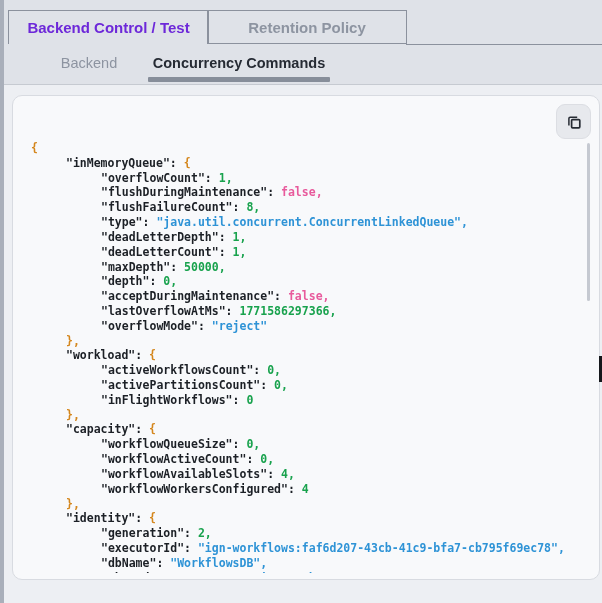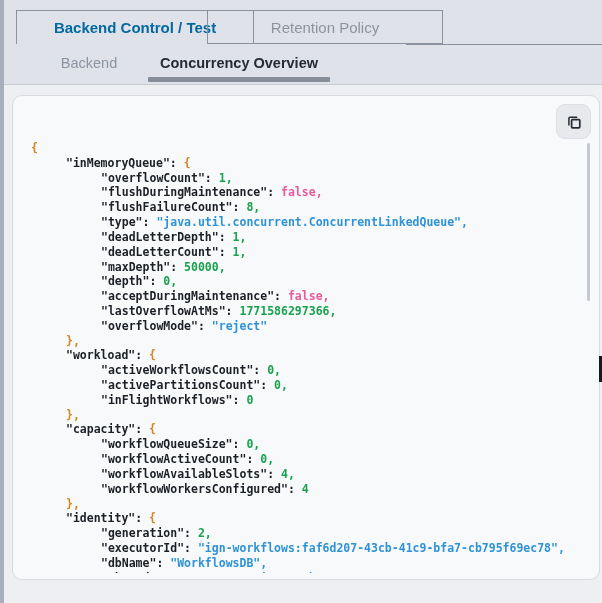--- a/index.html
+++ b/index.html
@@ -13,28 +13,28 @@
   .top-band{
     position:absolute;left:0;top:0;width:602px;height:85px;
     background:#dfe2e8;border-bottom:1px solid #c6cad1;box-sizing:border-box;
   }
   .tab{
     position:absolute;top:10px;height:34px;box-sizing:border-box;
     display:flex;align-items:center;justify-content:center;
     font-size:15px;cursor:pointer;
   }
   .tab-active{
-    left:16px;width:238px;
+    left:8px;width:201px;
     border-top:1px solid #8b919d;border-left:1px solid #8b919d;border-right:1px solid #8b919d;
-    color:#0369a1;font-weight:700;
+    color:#6d28d9;font-weight:700;
   }
   .tab-inactive{
-    left:207px;width:236px;
+    left:207px;width:200px;
     border:1px solid #8b919d;
-    color:#8d94a1;font-weight:400;
+    color:#8d94a1;font-weight:700;
   }
   .tabline-right{
     position:absolute;left:406px;top:44px;width:196px;height:1px;background:#8b919d;
   }
   .subtab{
     position:absolute;top:48px;height:30px;line-height:30px;
     text-align:center;font-size:14.5px;cursor:pointer;
   }
   .subtab-commands{left:38px;width:102px;color:#8d94a1;}
   .subtab-concurrency{left:148px;width:182px;color:#262b34;font-weight:700;}
@@ -84,21 +84,21 @@
 
 <div class="tab tab-active">
   <span>Backend Control / Test</span>
 </div>
 <div class="tab tab-inactive">
   <span>Retention Policy</span>
 </div>
 <div class="tabline-right"></div>
 
 <div class="subtab subtab-commands">Backend</div>
-<div class="subtab subtab-concurrency">Concurrency Overview</div>
+<div class="subtab subtab-concurrency">Concurrency Commands</div>
 <div class="subtab-underline"></div>
 
 <div class="left-strip"></div>
 
 <div class="json-panel">
   <button class="copy-btn">
     <span style="display:flex;">
       <svg width="20" height="20" viewBox="0 0 20 20">
         <path d="M13.2 5.2 H6.2 a1.3 1.3 0 0 0 -1.3 1.3 v7" fill="none" stroke="#262b33" stroke-width="1.5"></path>
         <rect x="7.6" y="7.6" width="8.2" height="8.2" rx="1" fill="#e7e9ed" stroke="#262b33" stroke-width="1.7"></rect>

